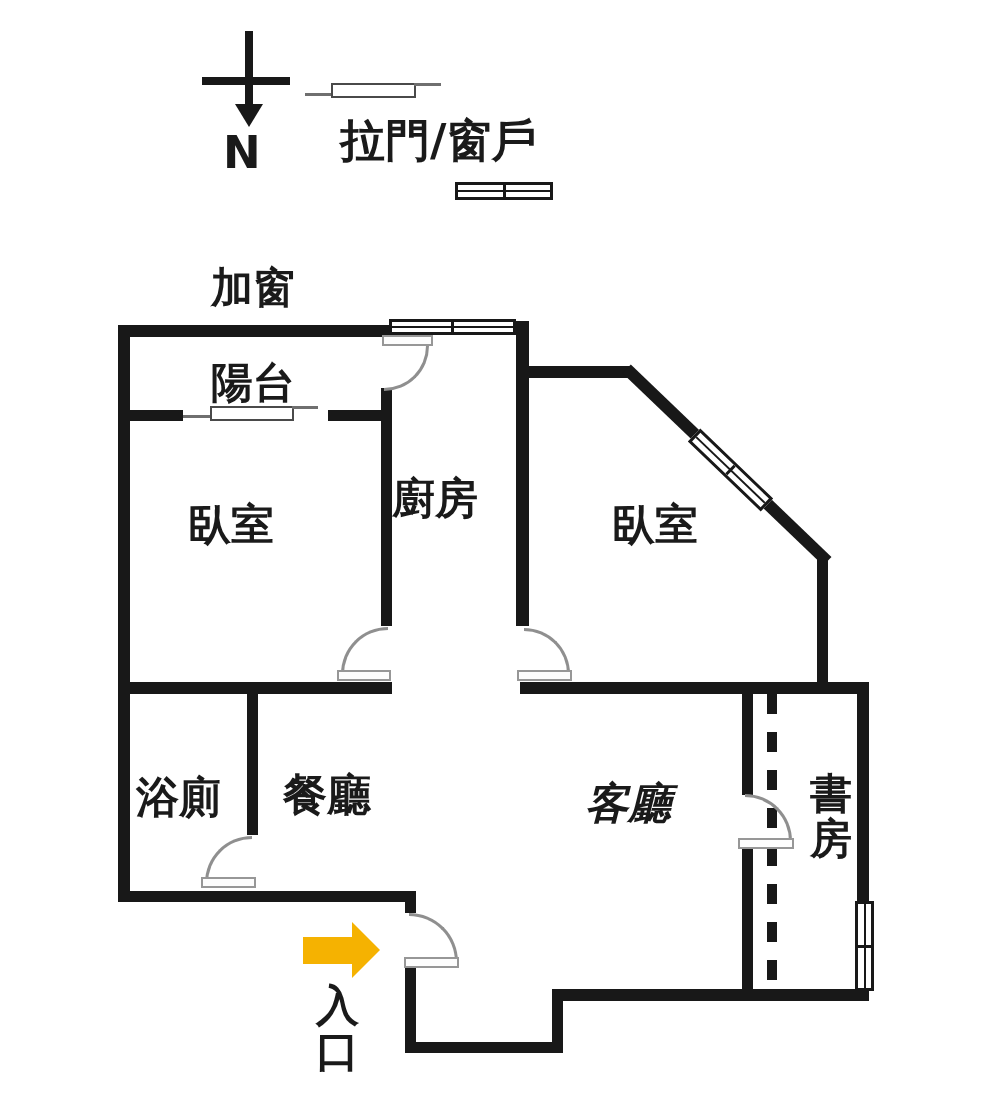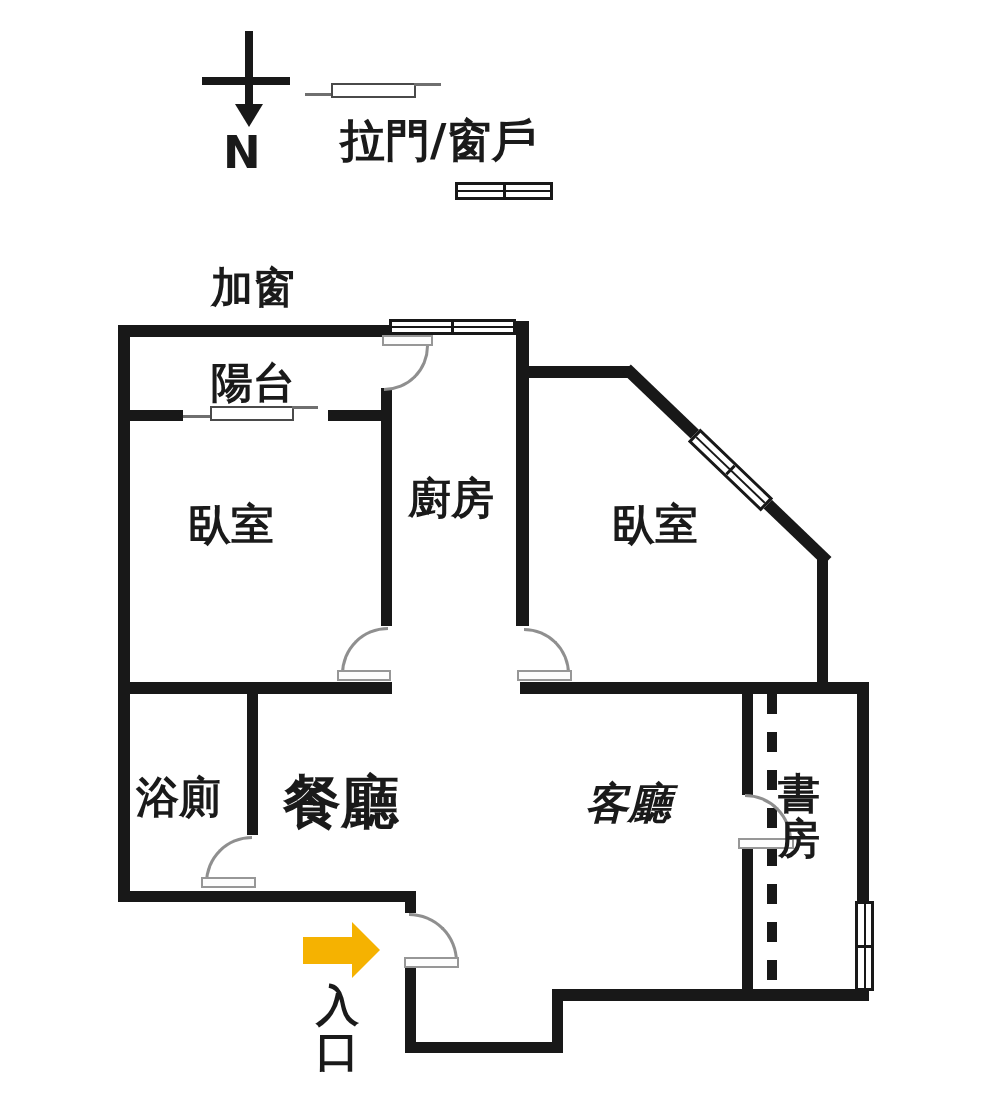--- a/index.html
+++ b/index.html
@@ -122,21 +122,21 @@
   <div class="arc arc-tr" style="left:745px;top:794px;width:47px;height:47px;"></div>
   <div class="leaf" style="left:738px;top:838px;width:56px;height:11px;"></div>
 
   <div>
     <div class="arrow-body" style="left:303px;top:937px;width:51px;height:27px;"></div>
     <div class="arrow-head" style="left:352px;top:922px;"></div>
   </div>
 
   <div class="lbl" style="left:211px;top:362px;font-size:42px;">陽台</div>
   <div class="lbl" style="left:188px;top:503px;font-size:43px;">臥室</div>
-  <div class="lbl" style="left:408px;top:477px;font-size:43px;">廚房</div>
+  <div class="lbl" style="left:392px;top:477px;font-size:43px;">廚房</div>
   <div class="lbl" style="left:612px;top:503px;font-size:43px;">臥室</div>
   <div class="lbl" style="left:136px;top:776px;font-size:43px;">浴廁</div>
-  <div class="lbl" style="left:283px;top:773px;font-size:58px;">餐廳</div>
+  <div class="lbl" style="left:283px;top:773px;font-size:44px;">餐廳</div>
   <div class="lbl" style="left:585px;top:782px;font-size:43px;font-style:italic;">客廳</div>
-  <div class="lbl vtext" style="left:778px;top:772px;font-size:42px;">書房</div>
+  <div class="lbl vtext" style="left:810px;top:772px;font-size:42px;">書房</div>
   <div class="lbl vtext" style="left:316px;top:983px;font-size:43px;">入口</div>
 
 </div>
 
 </body></html>

